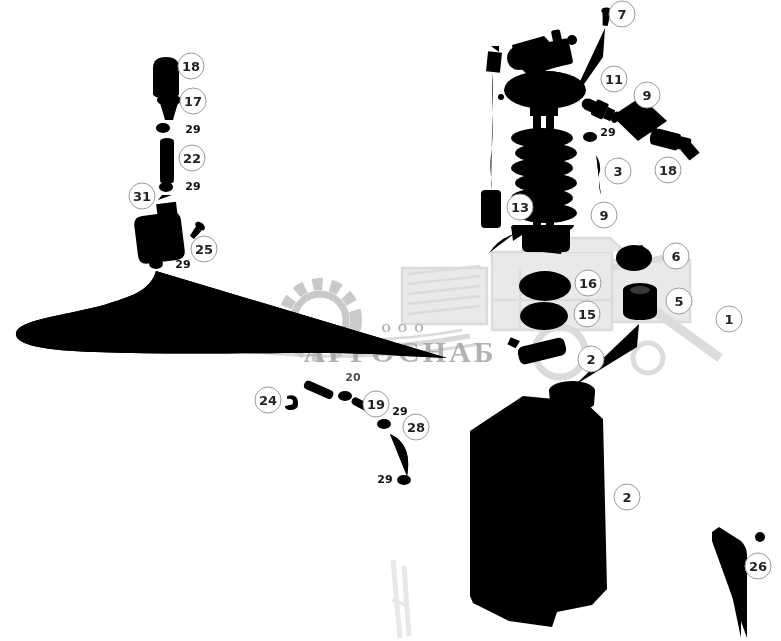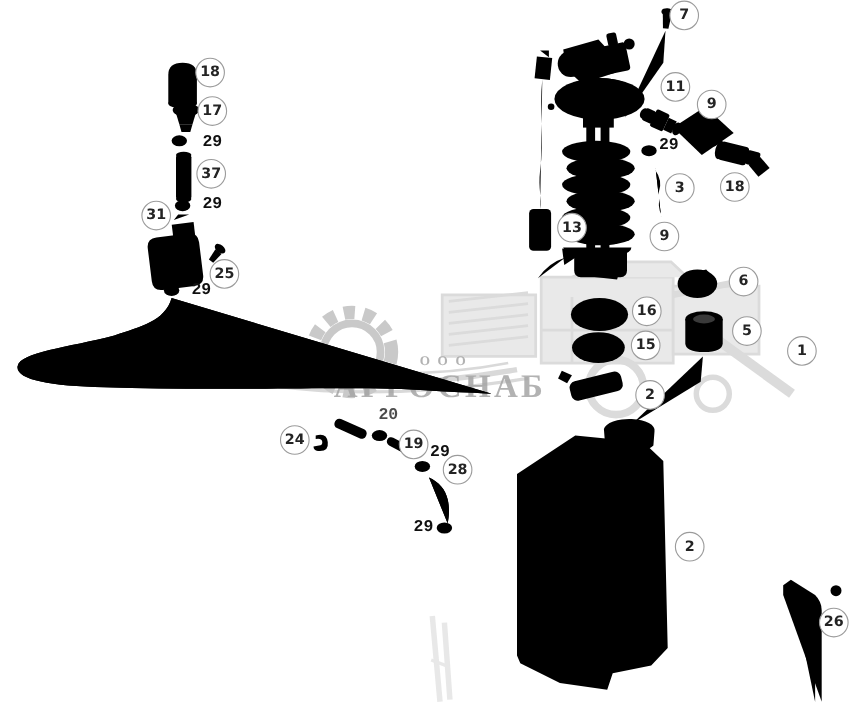--- a/index.html
+++ b/index.html
@@ -8,22 +8,22 @@
   #stage svg{position:absolute;left:0;top:0;}
   
   .wm-text{position:absolute;transform:translate(-50%,-50%);color:#a5a5a5;opacity:.85;
            font-family:"Liberation Serif","DejaVu Serif",serif;font-weight:700;white-space:nowrap;}
   #wm-prefix{font-size:12px;letter-spacing:7px;}
   #wm-name{font-size:30px;letter-spacing:3px;}
   
   .balloon{position:absolute;width:27px;height:27px;box-sizing:border-box;border:1.5px solid #9b9b9b;
            border-radius:50%;background:#fff;color:#242424;display:flex;align-items:center;justify-content:center;
            font-size:13px;font-weight:700;transform:translate(-50%,-50%);z-index:6;}
-  .plainlab{position:absolute;transform:translate(-50%,-50%);font-size:15px;font-weight:700;color:#101010;
-            z-index:6;white-space:nowrap;font-family:Liberation Mono, monospace;}
+  .plainlab{position:absolute;transform:translate(-50%,-50%);font-size:11px;font-weight:700;color:#101010;
+            z-index:6;white-space:nowrap;}
 </style>
 </head>
 <body>
 
 <div id="stage">
 
   <svg width="781" height="641" viewBox="0 0 781 641" style="z-index:1">
     <g opacity="0.8" stroke="#bcbcbc" fill="none">
       <circle cx="320" cy="320" r="36" stroke-width="12" stroke-dasharray="10 8"></circle>
       <circle cx="320" cy="320" r="26" stroke-width="7"></circle>
@@ -349,21 +349,21 @@
   <div class="balloon" style="left:668px;top:170px">18</div>
   <div class="balloon" style="left:614px;top:79px">11</div>
   <div class="balloon" style="left:591px;top:359px">2</div>
   <div class="balloon" style="left:520px;top:207px">13</div>
   <div class="balloon" style="left:647px;top:95px">9</div>
   <div class="balloon" style="left:587px;top:314px">15</div>
   <div class="balloon" style="left:588px;top:283px">16</div>
   <div class="balloon" style="left:193px;top:101px">17</div>
   <div class="balloon" style="left:191px;top:66px">18</div>
   <div class="balloon" style="left:376px;top:404px">19</div>
-  <div class="balloon" style="left:192px;top:158px">37</div>
+  <div class="balloon" style="left:192px;top:158px">22</div>
   <div class="balloon" style="left:142px;top:196px">31</div>
   <div class="balloon" style="left:268px;top:400px">24</div>
   <div class="balloon" style="left:204px;top:249px">25</div>
   <div class="balloon" style="left:758px;top:566px">26</div>
   <div class="balloon" style="left:416px;top:427px">28</div>
 
   <div class="plainlab" style="left:193px;top:129px">29</div>
   <div class="plainlab" style="left:193px;top:186px">29</div>
   <div class="plainlab" style="left:183px;top:264px">29</div>
   <div class="plainlab" style="left:400px;top:411px">29</div>

